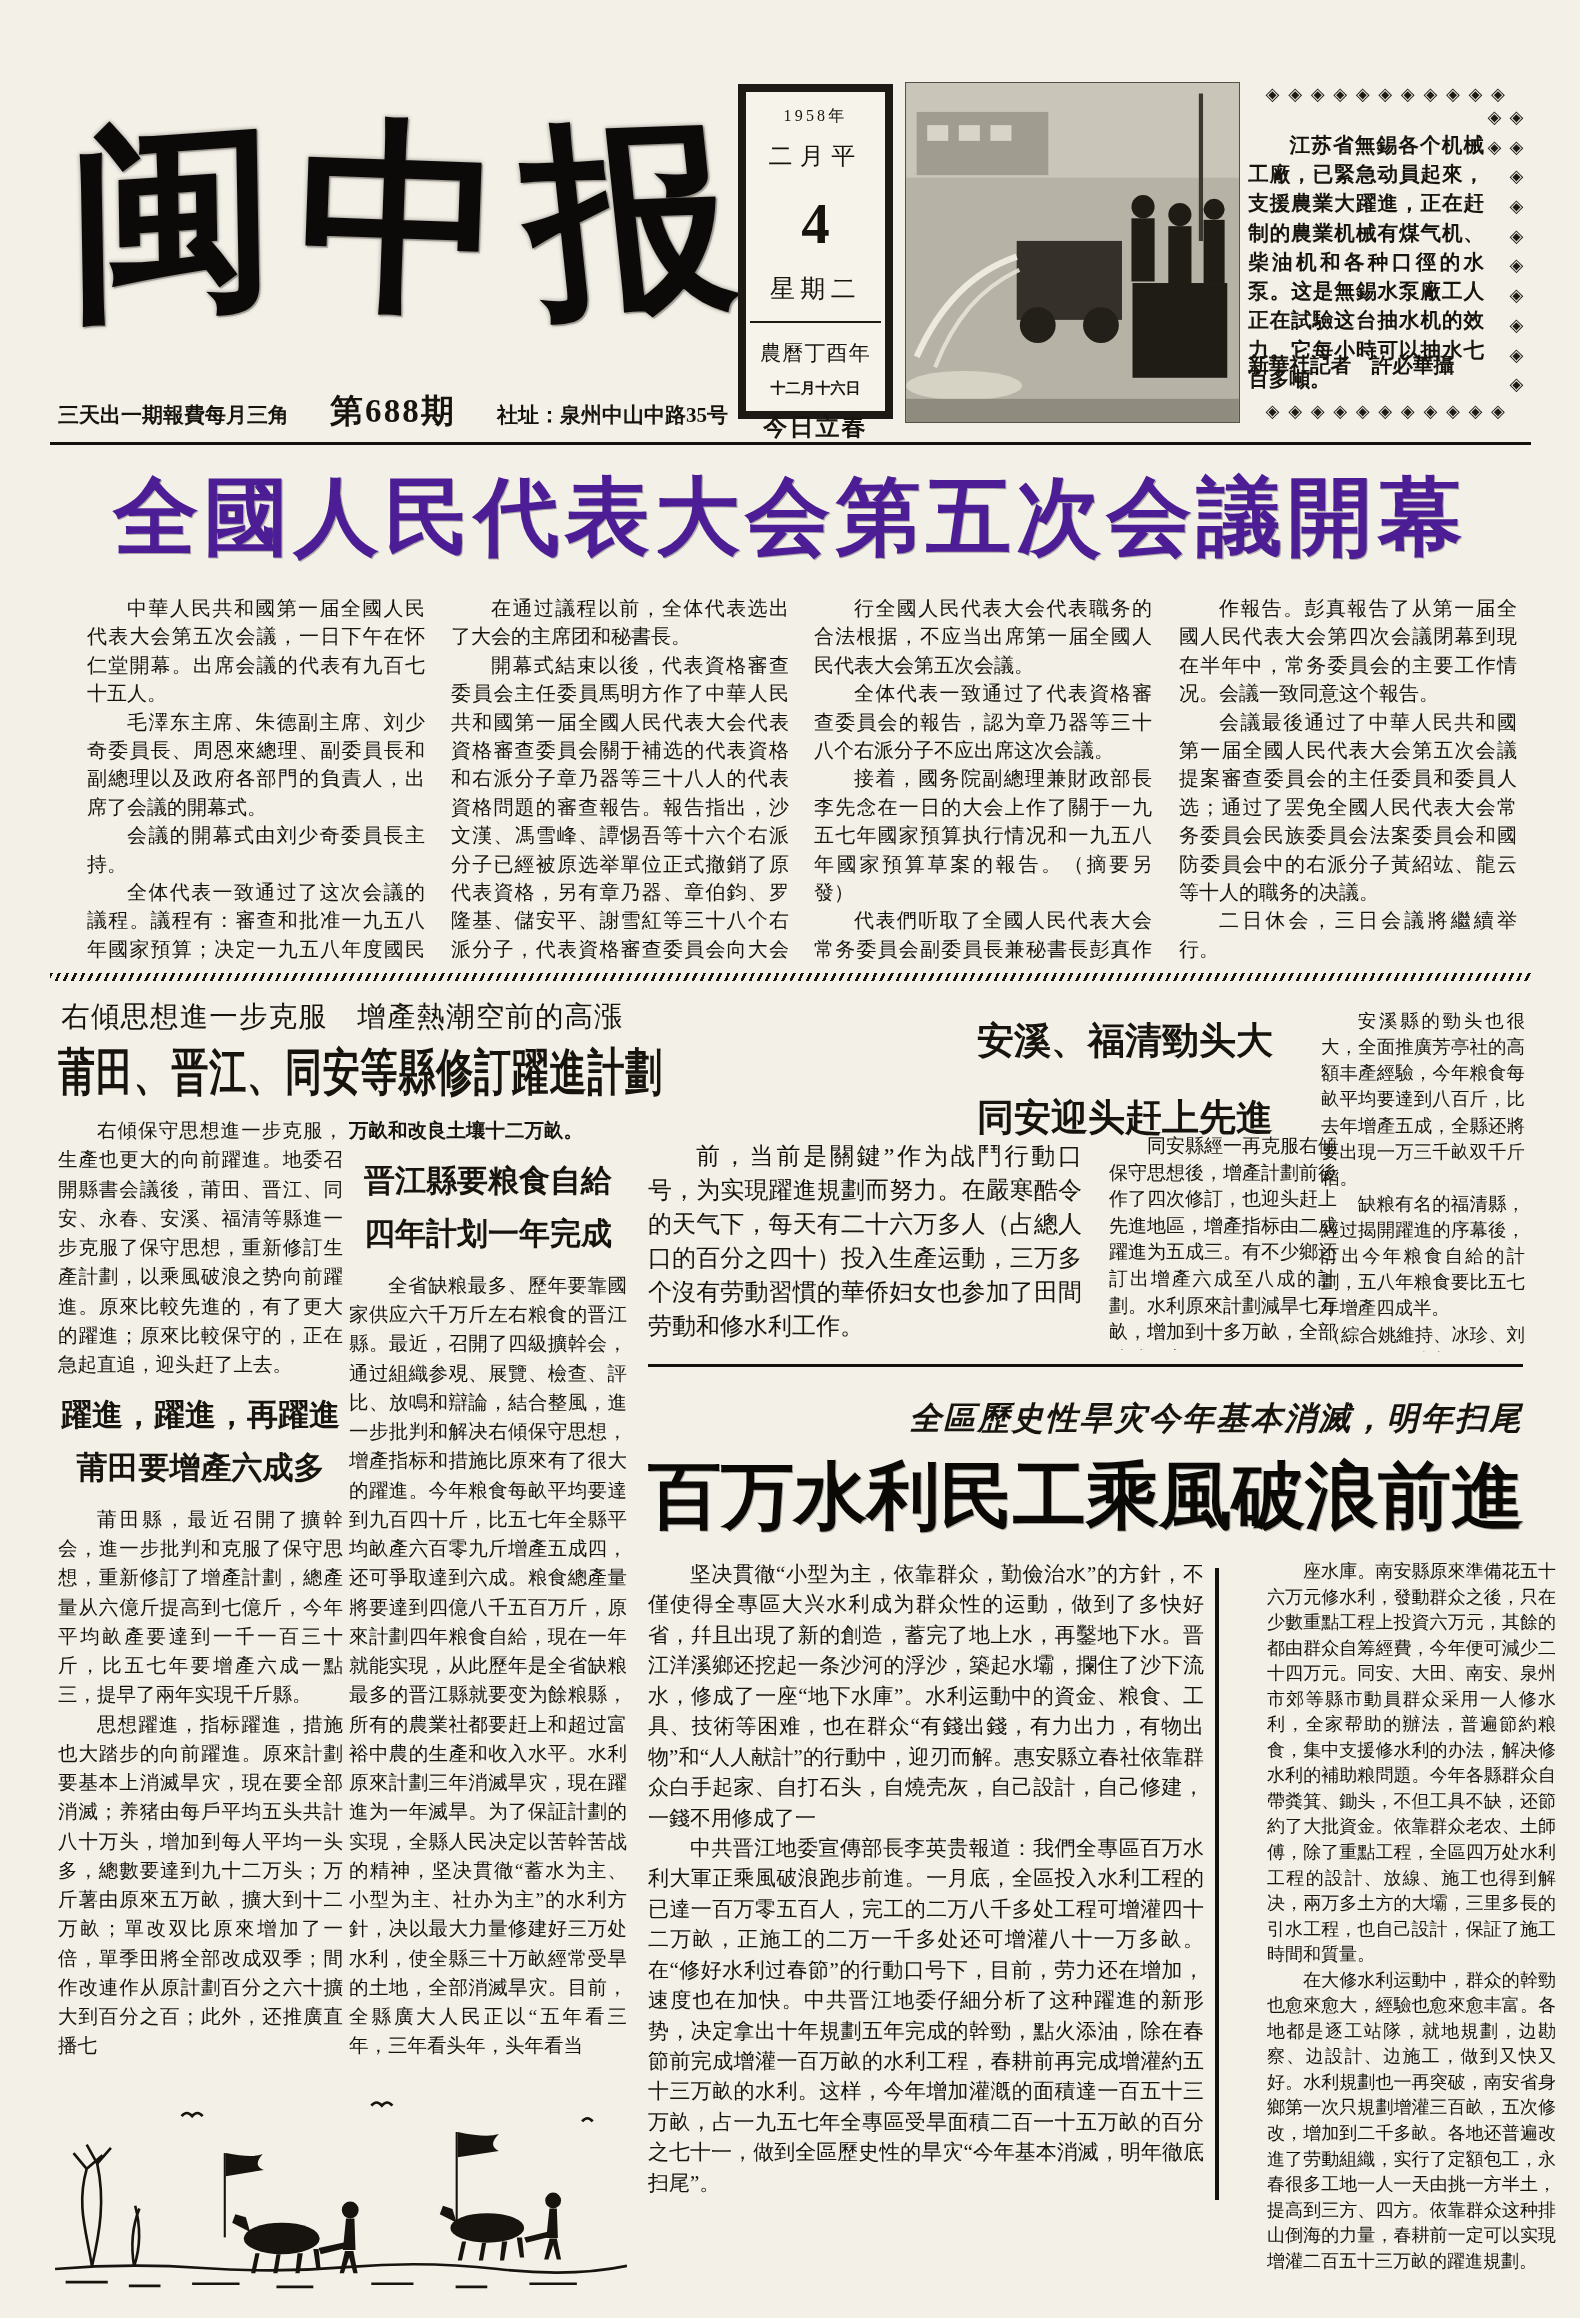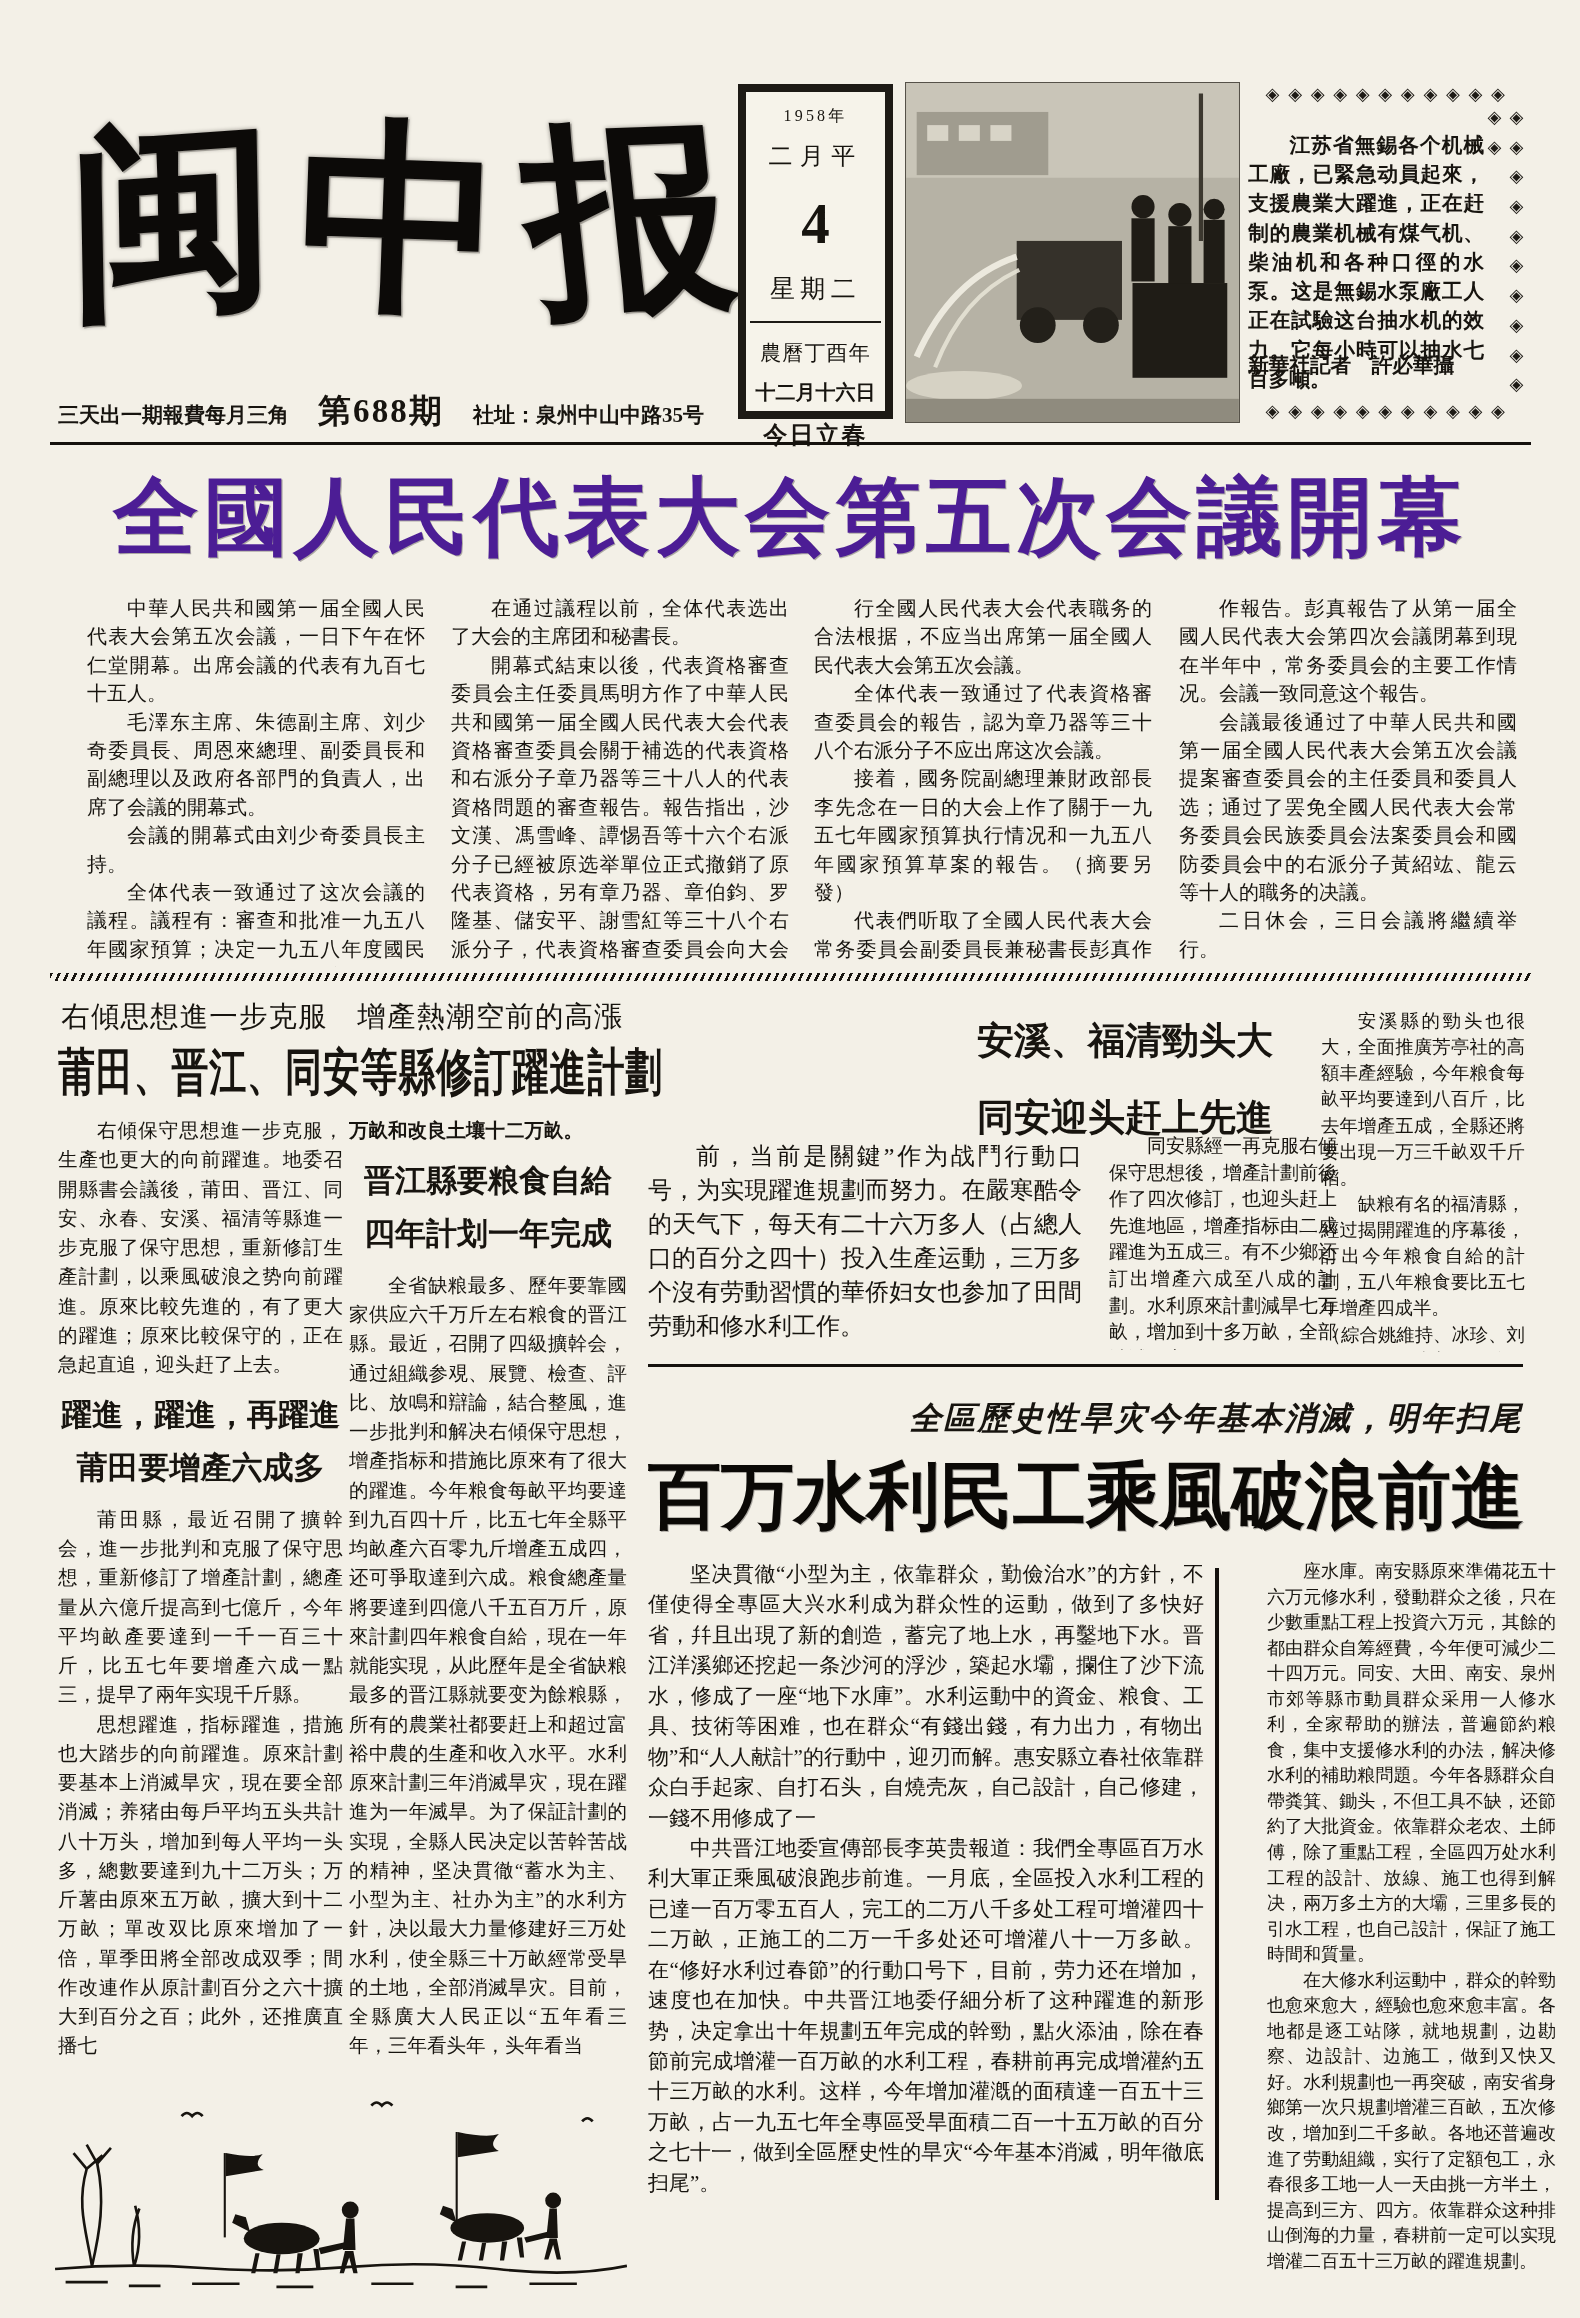--- a/index.html
+++ b/index.html
@@ -12,34 +12,34 @@
   .abs{position:absolute;}
   .para{margin:0;text-indent:2em;text-align:justify;}
   .noindent{text-indent:0;}
   
   #masthead{left:69px;top:63px;width:664px;height:316px;display:flex;justify-content:space-between;align-items:center;}
   .title-char{font-size:206px;font-weight:bold;line-height:1;color:#0c0a08;
     text-shadow:0 0 4.2px rgba(20,15,10,.45), 1.6px 1.6px 0 rgba(20,15,10,.25);}
   .tc1{transform:rotate(-4deg) skewX(-3deg);}
   .tc2{transform:rotate(2deg);}
   .tc3{transform:rotate(-2deg) skewX(4deg);}
-  #issue-line{left:58px;top:389px;width:822px;display:flex;align-items:baseline;gap:29px;}
+  #issue-line{left:58px;top:389px;width:822px;display:flex;align-items:baseline;gap:41px;}
   #pub-note{font-size:21px;font-weight:bold;}
   #issue-no{font-size:33px;font-weight:bold;letter-spacing:2.1px;}
   #address{font-size:21px;font-weight:bold;}
   
   #datebox{left:738px;top:84px;width:155px;height:335px;border:8.4px solid #1d1a15;
     background:#f6f3ea;display:flex;flex-direction:column;align-items:center;padding:13.7px 4.2px 9.5px 4.2px;}
   #datebox .dy{font-size:16px;letter-spacing:3.2px;}
   #datebox .dm{font-size:24px;letter-spacing:7.4px;margin-top:13.7px;}
   #datebox .dd{font-size:57px;font-weight:bold;margin:19px 0 16px 0;}
   #datebox .dw{font-size:25px;letter-spacing:5.3px;}
   #datebox .dl{width:100%;border-top:2.1px solid #1d1a15;margin:16px 0 12.6px 0;}
   #datebox .dn{font-size:21px;margin-top:3.2px;letter-spacing:1.1px;}
-  #datebox .dn2{font-size:20px;margin-top:11.6px;font-weight:bold;}
+  #datebox .dn2{font-size:15px;margin-top:11.6px;font-weight:bold;}
   #datebox .dn3{font-size:24px;margin-top:13.7px;font-weight:bold;letter-spacing:2.1px;}
   
   #photo{left:906px;top:83px;width:333px;height:339px;background:#b8b4a8;outline:1.6px solid #555148;}
   #captionbox{left:1245px;top:83px;width:282px;height:339px;}
   .diam-row{position:absolute;left:5.3px;width:272px;font-size:18px;letter-spacing:2.1px;color:#1d1a15;text-align:center;white-space:nowrap;overflow:hidden;}
   .diam-top{top:0;}
   .diam-bottom{bottom:0;}
   .diam-col{position:absolute;right:0;top:23px;height:291px;writing-mode:vertical-rl;font-size:18px;letter-spacing:2.1px;color:#1d1a15;overflow:hidden;}
   #caption-text{position:absolute;left:3.2px;top:48px;width:236px;font-size:20.6px;line-height:1.42;font-weight:bold;}
   #caption-credit{position:absolute;left:3.2px;top:268px;width:236px;font-size:20.6px;font-weight:bold;}

